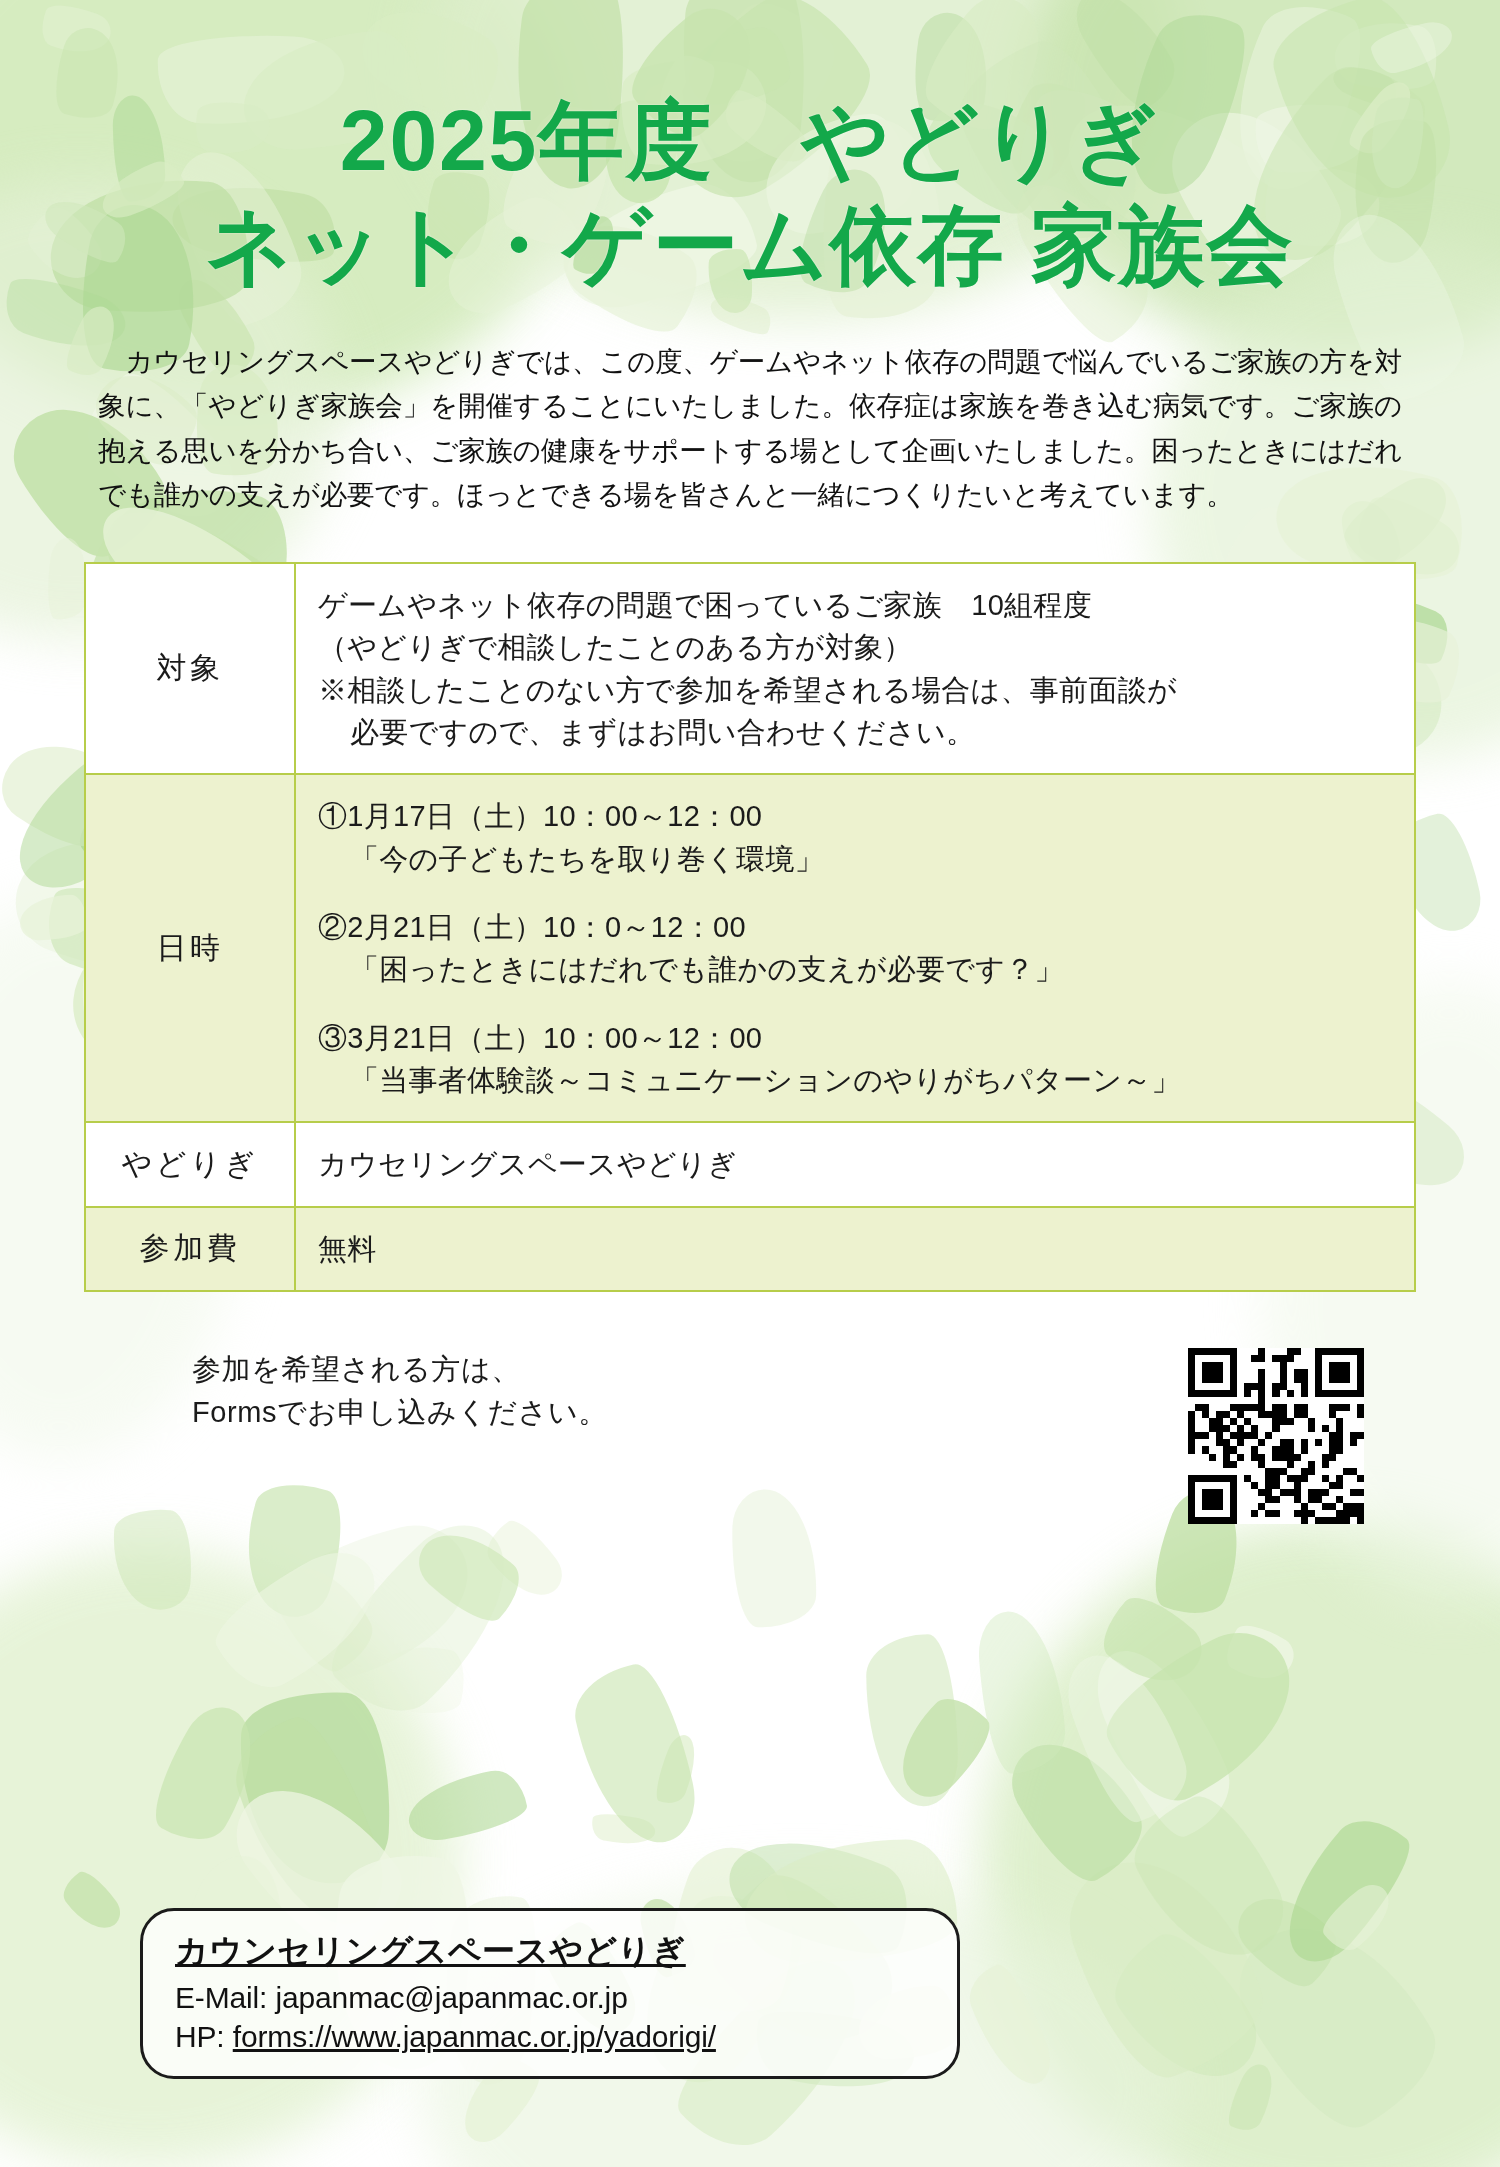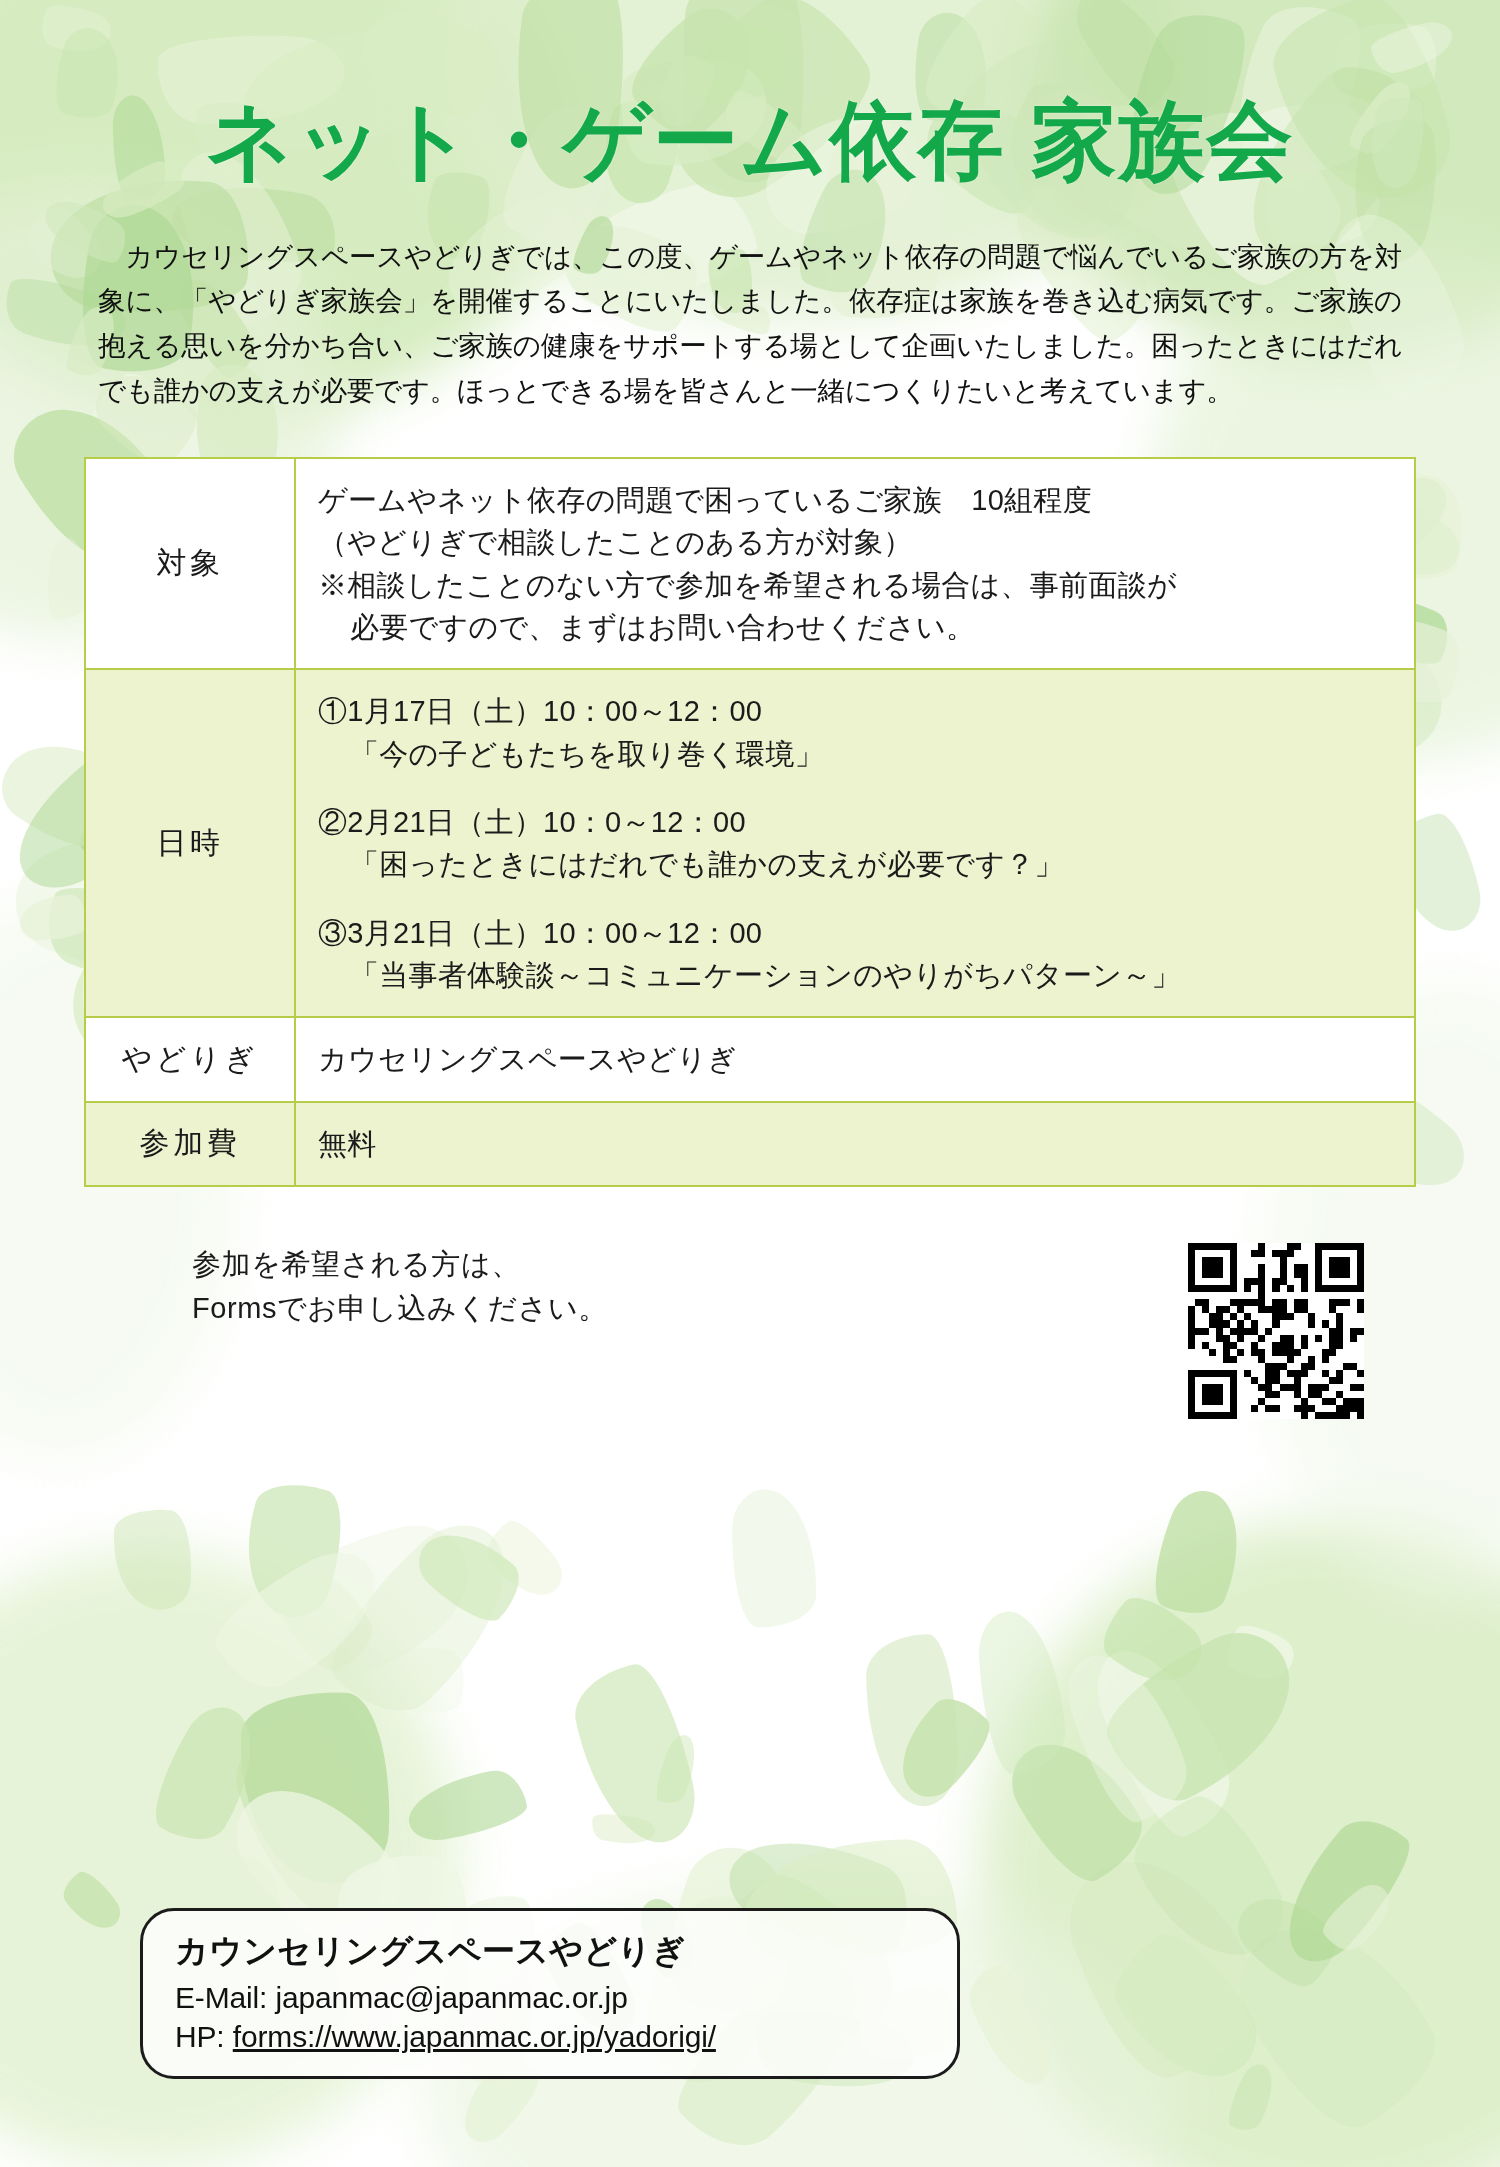--- a/index.html
+++ b/index.html
@@ -140,20 +140,21 @@
     border-radius: 34px;
     background: rgba(255,255,255,0.80);
     padding: 18px 30px 20px 32px;
   }
   .contact .name {
     font-size: 33px;
     font-weight: bold;
     letter-spacing: .01em;
     color: #111111;
     margin-bottom: 4px;
+    text-decoration: underline;
   }
   .contact .line {
     font-size: 30px;
     line-height: 1.30;
     color: #111111;
     letter-spacing: -0.005em;
   }
   .contact .line a,
   .contact .line .link {
     color: #111111;
@@ -322,20 +323,21 @@
     <div class="leaf" style="left: 858.729px; top: 1986.06px; width: 98.1143px; height: 72.7604px; background: rgb(231, 242, 216); opacity: 0.759462; transform: rotate(359.633deg);"></div>
     <div class="leaf" style="left: 940.698px; top: 1651.43px; width: 161.55px; height: 81.2011px; background: rgb(207, 232, 187); opacity: 0.408324; transform: rotate(86.2362deg);"></div>
     <div class="leaf" style="left: 138.593px; top: 1735.08px; width: 138.274px; height: 81.0297px; background: rgb(199, 228, 174); opacity: 0.677142; transform: rotate(120.341deg);"></div>
     <div class="leaf" style="left: 1041.16px; top: 1689.45px; width: 172.283px; height: 92.4586px; background: rgb(238, 246, 228); opacity: 0.452584; transform: rotate(71.5679deg);"></div>
     <div class="leaf" style="left: 744.844px; top: 1840.17px; width: 212.416px; height: 121.559px; background: rgb(217, 236, 196); opacity: 0.537946; transform: rotate(359.401deg);"></div>
   </div>
 
 <div class="page">
 
   <div class="title-block">
+    <div class="title-line l1">2025年度　やどりぎ</div>
     <div class="title-line l2">ネット・ゲーム依存 家族会</div>
   </div>
 
   <p class="lead">　カウセリングスペースやどりぎでは、この度、ゲームやネット依存の問題で悩んでいるご家族の方を対象に、「やどりぎ家族会」を開催することにいたしました。依存症は家族を巻き込む病気です。ご家族の抱える思いを分かち合い、ご家族の健康をサポートする場として企画いたしました。困ったときにはだれでも誰かの支えが必要です。ほっとできる場を皆さんと一緒につくりたいと考えています。</p>
 
   <table class="info">
     <tbody>
       <tr class="plain">
         <td class="label">対象</td>
         <td class="value">

